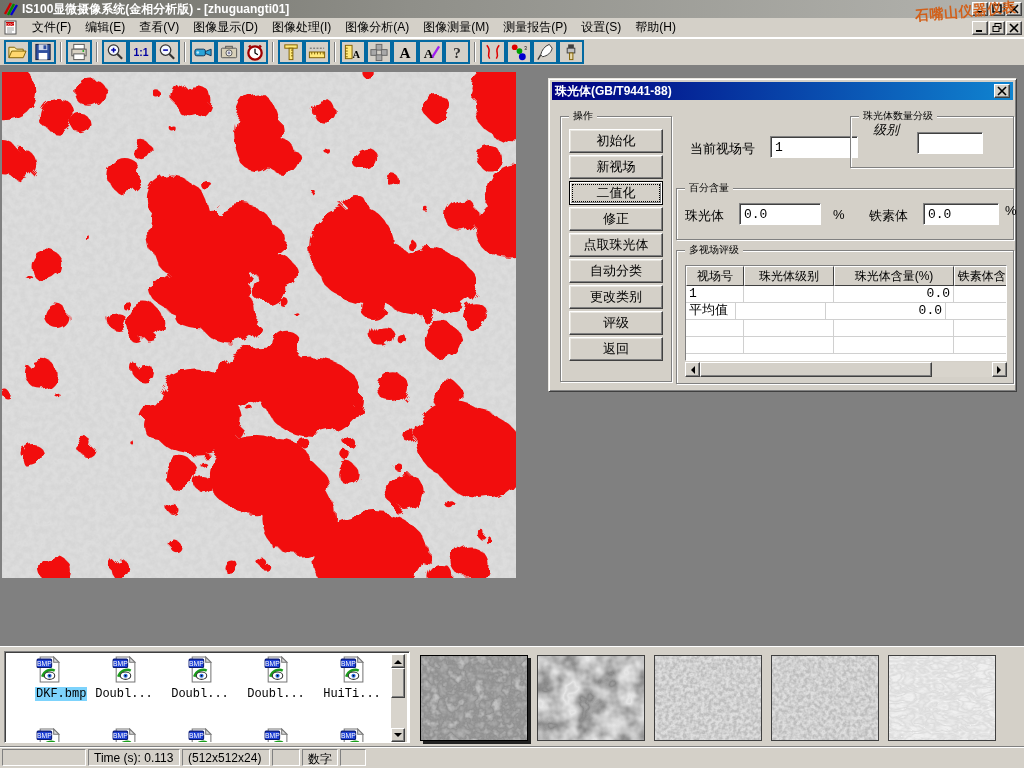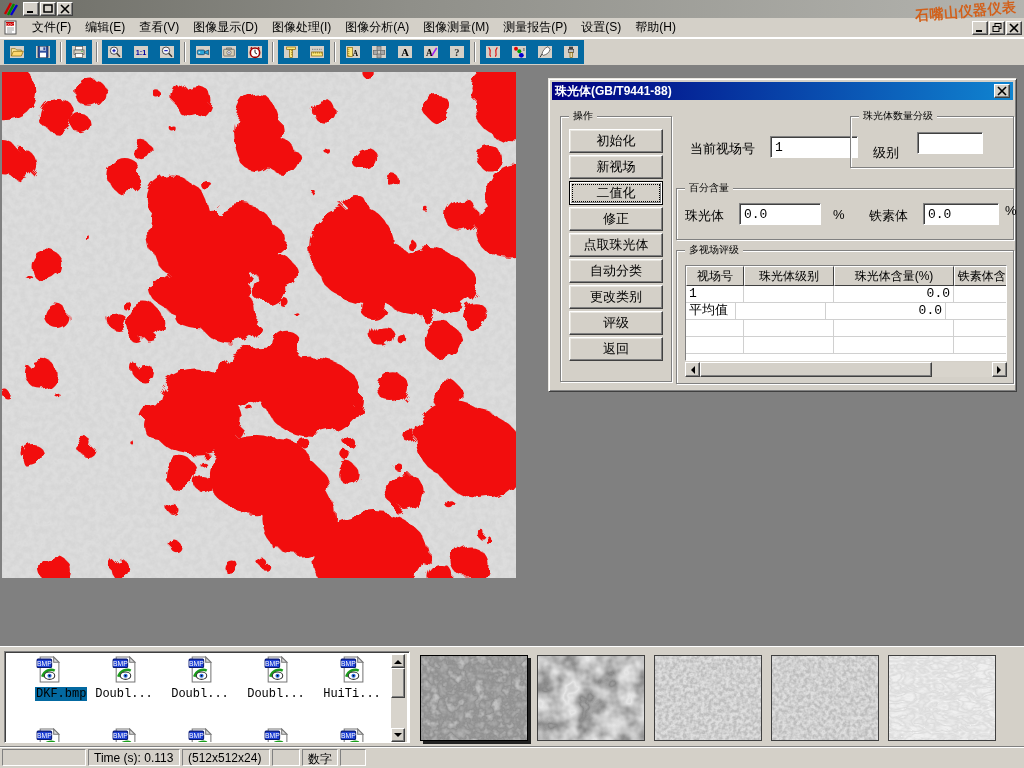--- a/index.html
+++ b/index.html
@@ -16,21 +16,21 @@
   .wbtn { width:16px; height:14px; background:#d4d0c8; border:1px solid; border-color:#fff #404040 #404040 #fff; box-shadow:inset -1px -1px 0 #808080; margin-left:1px; display:flex; align-items:center; justify-content:center; padding:0; }
 
   
   .menubar { position:absolute; left:0; top:18px; width:1024px; height:20px; background:#d4d0c8; display:flex; align-items:center; border-bottom:1px solid #fff; }
   .menubar .doc-icon { width:18px; height:16px; margin:0 4px 0 3px; }
   .menu-item { padding:2px 7px; white-space:nowrap; cursor:default; }
   .mdi-btns { margin-left:auto; display:flex; padding-right:2px; }
 
   
   .toolbar { position:absolute; left:0; top:38px; width:1024px; height:28px; background:#d4d0c8; border-top:1px solid #fff; border-bottom:1px solid #808080; display:flex; align-items:center; padding-left:4px; }
-  .tb-btn { width:26px; height:24px; background:#d4d0c8; border:6px solid #0369a1; display:flex; align-items:center; justify-content:center; padding:0; }
+  .tb-btn { width:26px; height:24px; background:#d4d0c8; border:2px solid #0369a1; display:flex; align-items:center; justify-content:center; padding:0; }
   .tb-sep { width:2px; height:20px; border-left:1px solid #808080; border-right:1px solid #fff; margin:0 4px; }
 
   
   .workspace { position:absolute; left:0; top:66px; width:1024px; height:580px; background:#808080; }
   .main-image { position:absolute; left:2px; top:6px; width:514px; height:506px; }
 
   
   .dialog { position:absolute; left:548px; top:12px; width:469px; height:314px; background:#d4d0c8; border:1px solid; border-color:#e8e6e0 #404040 #404040 #e8e6e0; box-shadow:inset 1px 1px 0 #fff, inset -1px -1px 0 #808080; }
   .dlg-title { position:absolute; left:3px; top:3px; right:3px; height:18px; background:linear-gradient(90deg,#000080,#1084d0); color:#fff; font-weight:bold; display:flex; align-items:center; padding:0 3px;gap:29px; }
   .dlg-title span { flex:1; }
@@ -55,21 +55,21 @@
   .tri.right { border-left-color:#000; margin-right:-3px; }
   .tri.up { border-bottom-color:#000; margin-top:-3px; }
   .tri.down { border-top-color:#000; margin-bottom:-3px; }
 
   
   .filmstrip { position:absolute; left:0; top:646px; width:1024px; height:100px; background:#d4d0c8; border-top:1px solid #fff; }
   .filepanel { position:absolute; left:4px; top:4px; width:406px; height:92px; background:#fff; overflow:hidden; }
   .filelist { position:absolute; left:2px; top:2px; width:384px; height:88px; overflow:hidden; }
   .file-item { position:absolute; width:74px; text-align:center; }
   .file-label { font-family:"Liberation Mono","DejaVu Sans Mono",monospace; font-size:12px; display:inline-block; padding:0 1px; white-space:nowrap; }
-  .file-label.sel { background:#0369a1;margin-left:24px; }
+  .file-label.sel { background:#7dd3fc;margin-left:24px; }
   .vscroll { position:absolute; right:2px; top:2px; width:16px; height:88px; background:#d8d4cc; }
   .thumb { position:absolute; top:8px; width:108px; height:86px; border:1px solid #404040; }
   .thumb.sel { border:1px solid #000; box-shadow:3px 3px 0 #202020; }
 
   
   .statusbar { position:absolute; left:0; top:746px; width:1024px; height:22px; background:#d4d0c8; border-top:1px solid #808080; box-shadow:inset 0 1px 0 #fff; display:flex; align-items:center; padding:2px; gap:2px; }
   .sb-panel { height:17px; border:1px solid; border-color:#808080 #fff #fff #808080; padding:1px 5px; font-size:12px; white-space:nowrap; overflow:hidden; }
 
   .watermark { position:absolute; top:3px; right:8px; color:#d2601a; font-weight:bold; font-size:14px; transform:rotate(-5deg); z-index:50; letter-spacing:0.5px; }
 </style>
@@ -77,20 +77,21 @@
 <body>
 
 <div class="watermark">石嘴山仪器仪表</div>
 
 <div class="titlebar">
   <svg class="t-icon" viewBox="0 0 16 14">
     <path d="M2 12 L8 1" stroke="#c00" stroke-width="2.4" fill="none"></path>
     <path d="M5 13 L11 2" stroke="#080" stroke-width="2.4" fill="none"></path>
     <path d="M8 13 L14 3" stroke="#00c" stroke-width="2.4" fill="none"></path>
   </svg>
+  <span class="t-text">IS100显微摄像系统(金相分析版) - [zhuguangti01]</span>
   <button class="wbtn">
       <svg width="10" height="10" viewBox="0 0 10 10">
         <rect x="1" y="7" width="6" height="2" fill="#000"></rect>
       </svg>
     </button>
   <button class="wbtn">
       <svg width="10" height="10" viewBox="0 0 10 10">
         <rect x="1" y="1" width="8" height="7" fill="none" stroke="#000" stroke-width="1.5"></rect>
       </svg>
     </button>
@@ -482,21 +483,21 @@
             <button class="op-btn">评级</button>
             <button class="op-btn">返回</button>
           </div>
       </div>
 
       <span class="dlg-lbl" style="left:138px; top:40px;">当前视场号</span>
       <input class="field" style="position: absolute; left: 218px; top: 36px; width: 88px; height: 22px;" value="1">
 
       <div class="groupbox" style="left:298px; top:16px; width:164px; height:52px;">
         <span class="gb-label">珠光体数量分级</span>
-        <span class="dlg-lbl" style="left:22px; top:27px;">级别</span>
+        <span class="dlg-lbl" style="left:22px; top:4px;font-style:italic;">级别</span>
         <input class="field" style="position: absolute; left: 66px; top: 15px; width: 66px; height: 22px;" value="">
       </div>
 
       <div class="groupbox" style="left:124px; top:88px; width:338px; height:52px;">
         <span class="gb-label">百分含量</span>
         <span class="dlg-lbl" style="left:8px; top:18px;">珠光体</span>
         <input class="field" style="position: absolute; left: 62px; top: 14px; width: 82px; height: 22px;" value="0.0">
         <span class="dlg-lbl" style="left:156px; top:18px;">%</span>
         <span class="dlg-lbl" style="left:192px; top:18px;">铁素体</span>
         <input class="field" style="position: absolute; left: 246px; top: 14px; width: 76px; height: 22px;" value="0.0">

